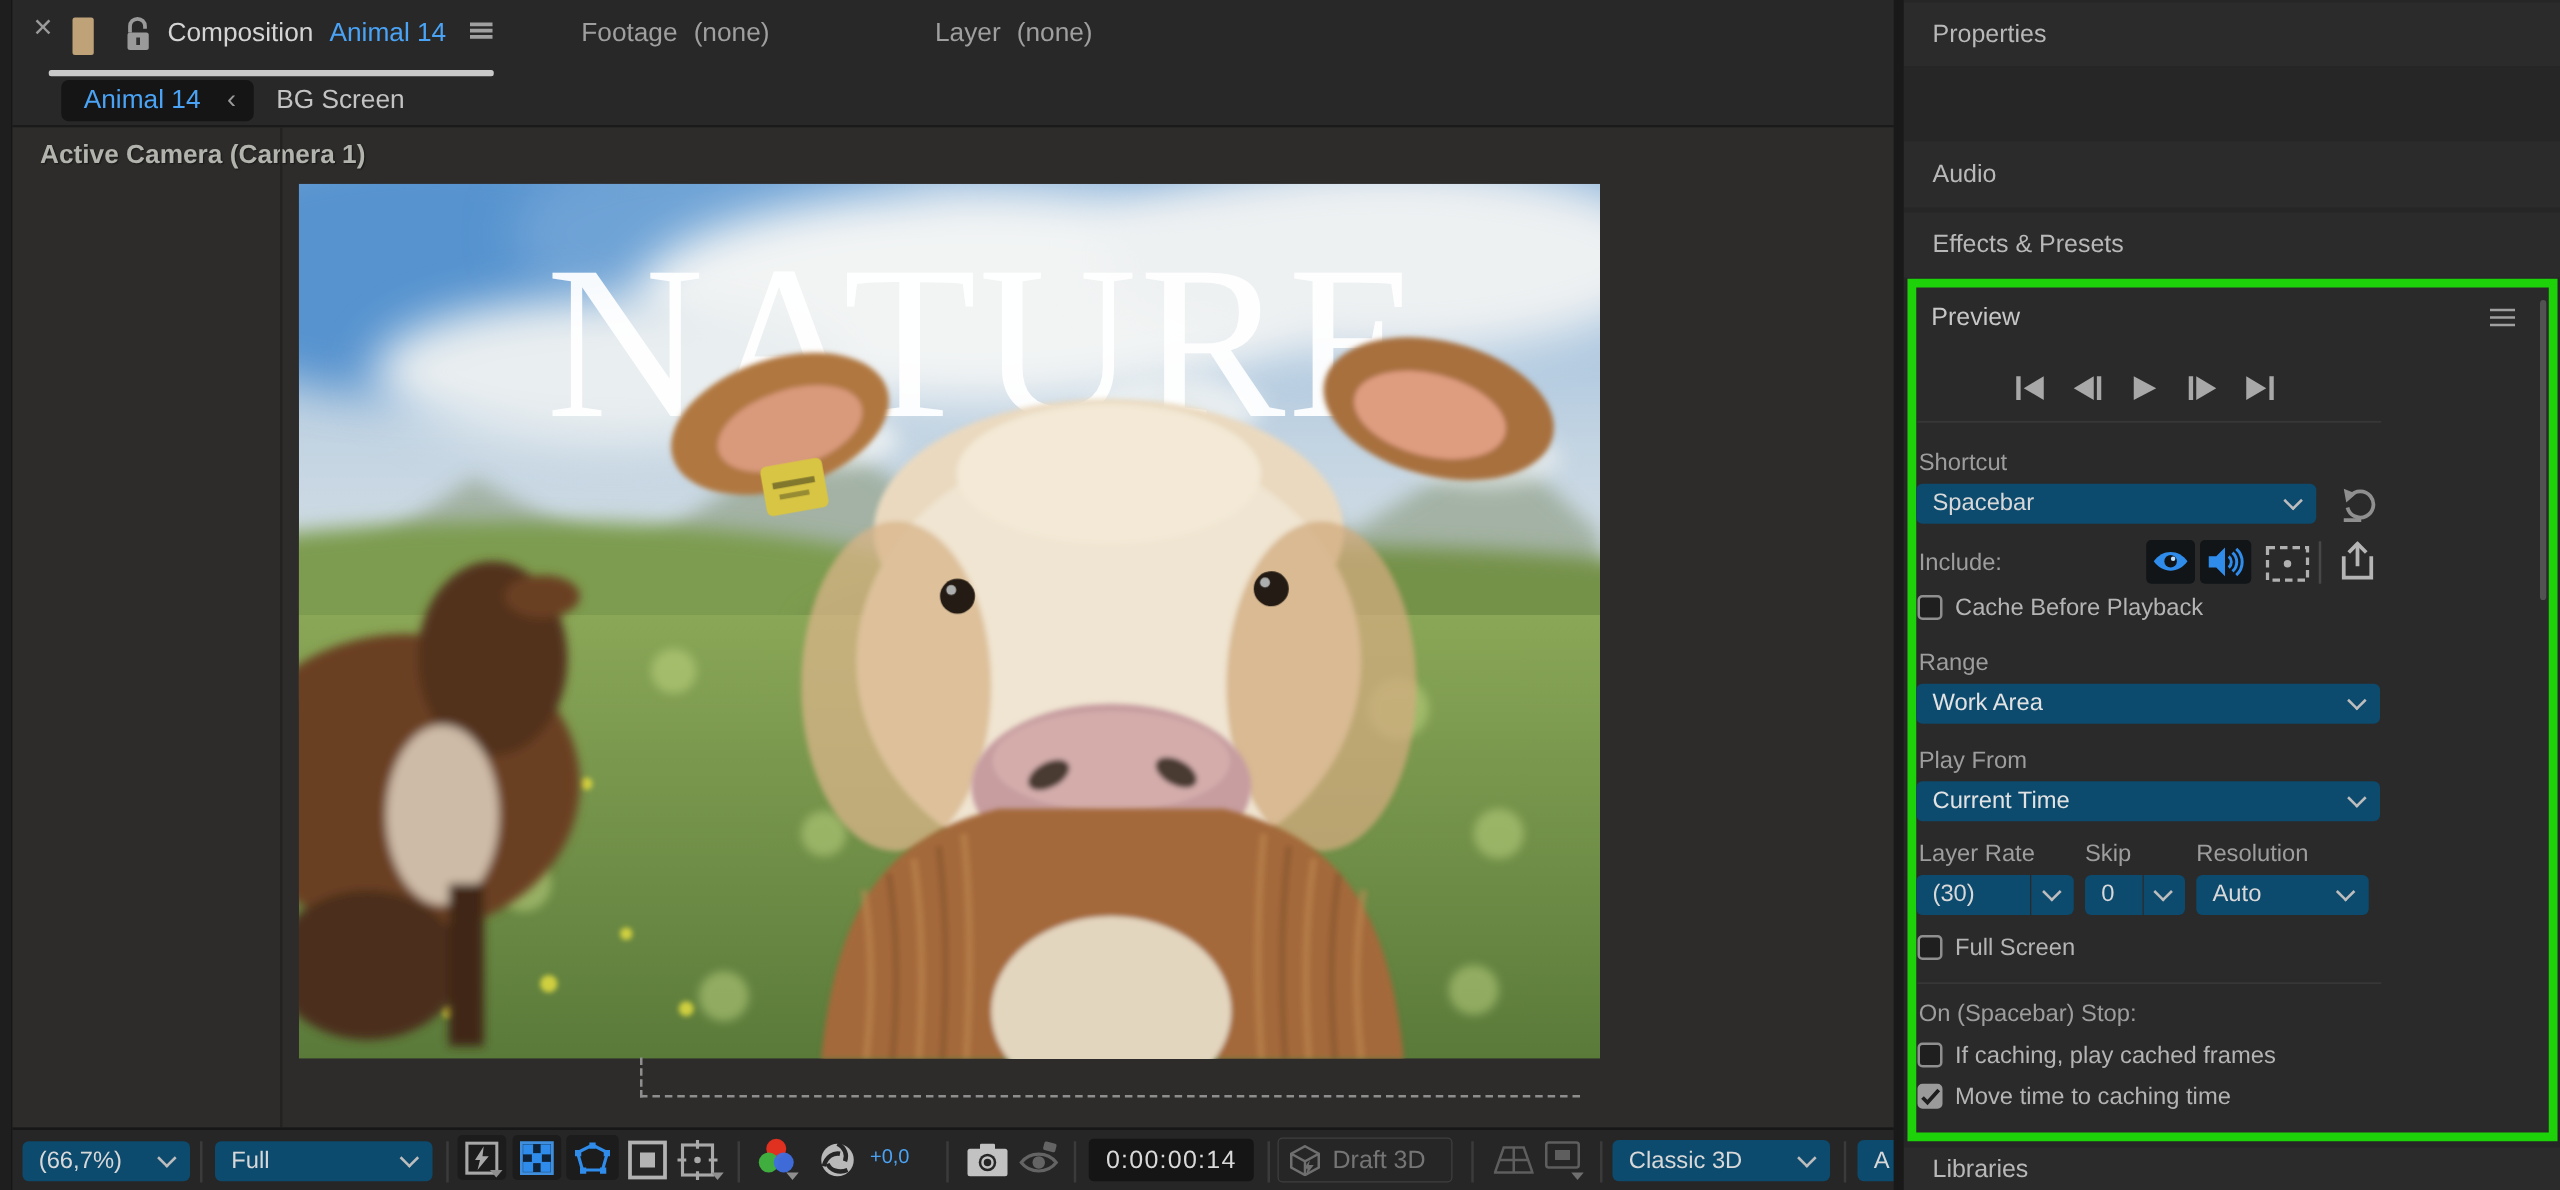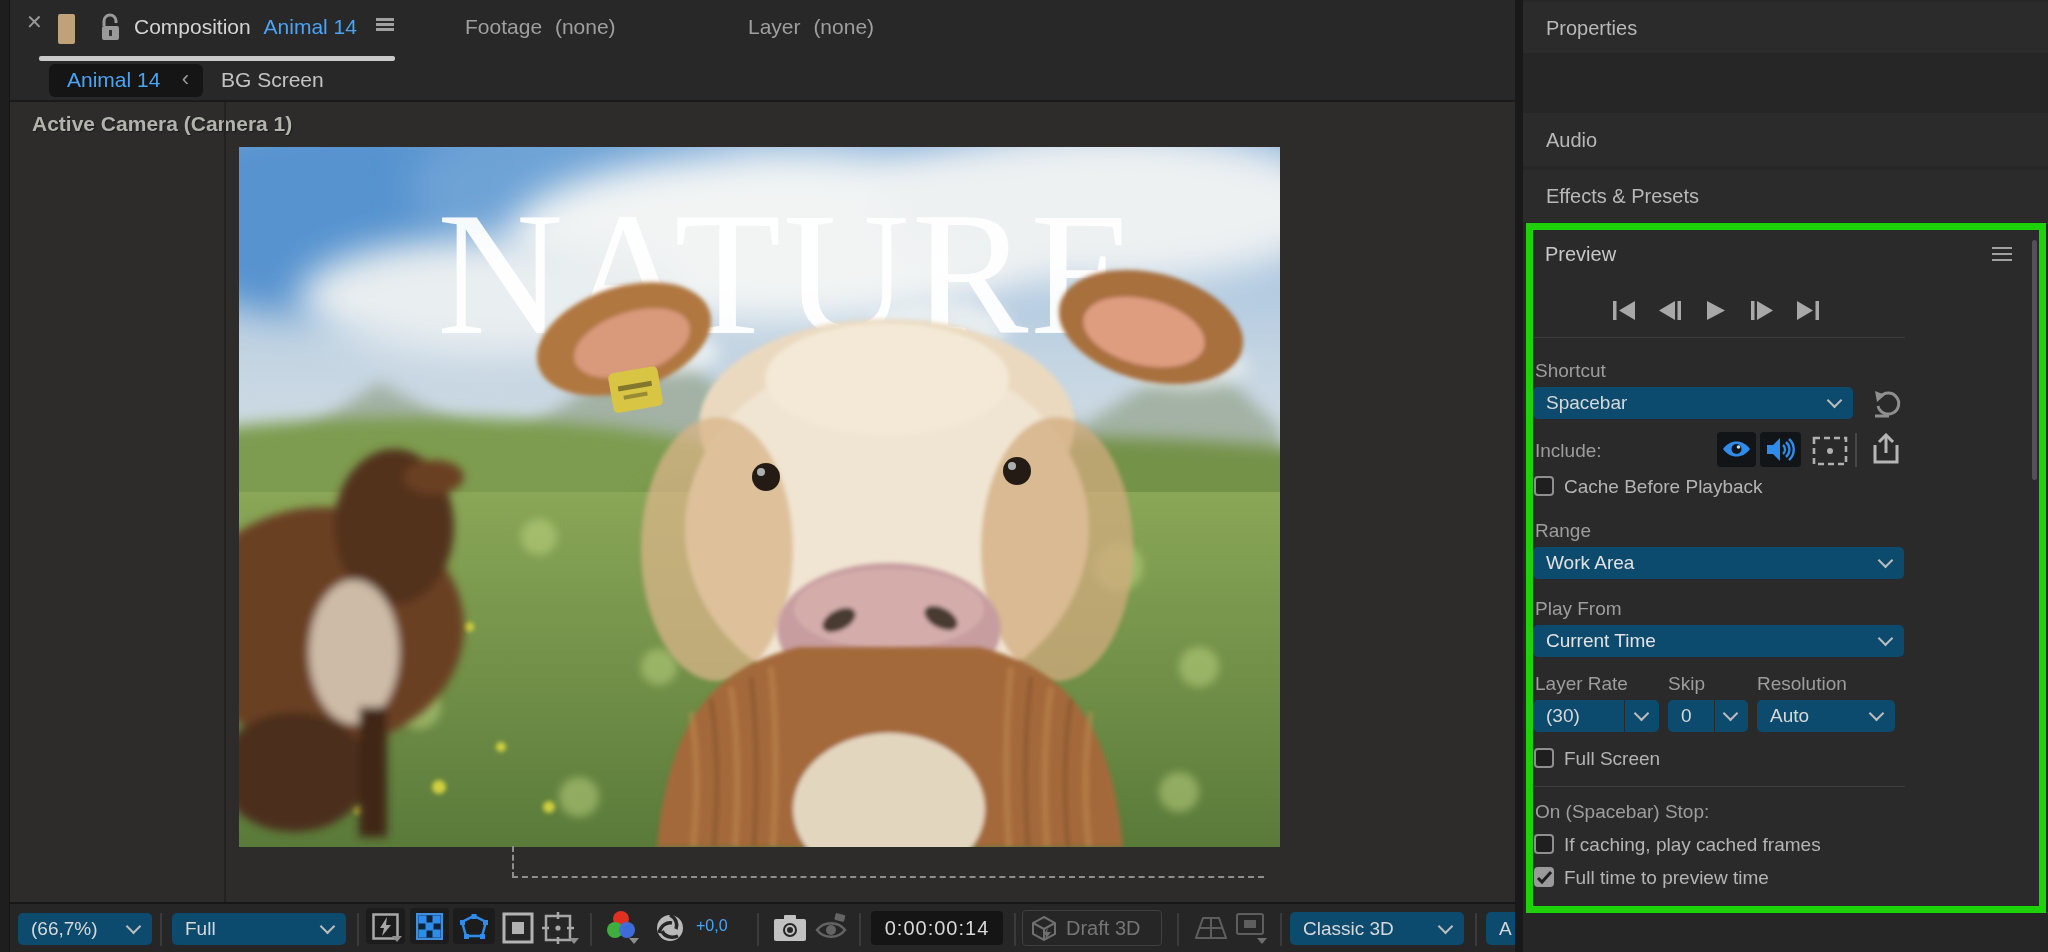--- a/index.html
+++ b/index.html
@@ -347,20 +347,23 @@
 <div class="abs" style="left:1523px;top:0;width:525px;height:952px;background:#262626;overflow:hidden">
   <div class="prow" style="top:2px;height:51px">
       <span>Properties</span>
     </div>
   <div class="prow" style="top:113px;height:53px">
       <span>Audio</span>
     </div>
   <div class="prow" style="top:170px;height:52px">
       <span>Effects &amp; Presets</span>
     </div>
+  <div class="prow" style="top:918px;height:34px">
+      <span style="top:18px">Libraries</span>
+    </div>
 </div>
 
 <div class="abs" style="left:1526px;top:223px;width:520px;height:690px;border:7px solid #1ed20a;box-sizing:border-box;background:#2a2a2a">
   <div class="abs" style="left:0;top:0;right:0;bottom:0">
 
     <div class="abs" style="left:12px;top:13px;font-size:20px;color:#c7c7c7">Preview</div>
     <div class="burger" style="left:459px;top:17px"></div>
 
     <div class="abs" style="left:79px;top:70px;width:230px;height:22px">
       <svg class="abs" style="left:0;top:0" width="24" height="21" viewBox="0 0 24 21">
@@ -476,17 +479,17 @@
     <div class="cb" style="left:1px;top:604px">
       
     </div>
     <div class="cbl" style="left:31px;top:604px">If caching, play cached frames</div>
 
     <div class="cb checked" style="left:1px;top:637px">
       <svg width="17" height="15" viewBox="0 0 17 15">
           <polyline points="2,8 6,12 15,2" fill="none" stroke="#1e1e1e" stroke-width="3"></polyline>
         </svg>
     </div>
-    <div class="cbl" style="left:31px;top:637px">Full time to preview time</div>
+    <div class="cbl" style="left:31px;top:637px">Move time to caching time</div>
 
     <div class="abs" style="right:2px;top:10px;width:5px;height:240px;background:#525252;border-radius:3px"></div>
   </div>
 </div>
 
 </body></html>

